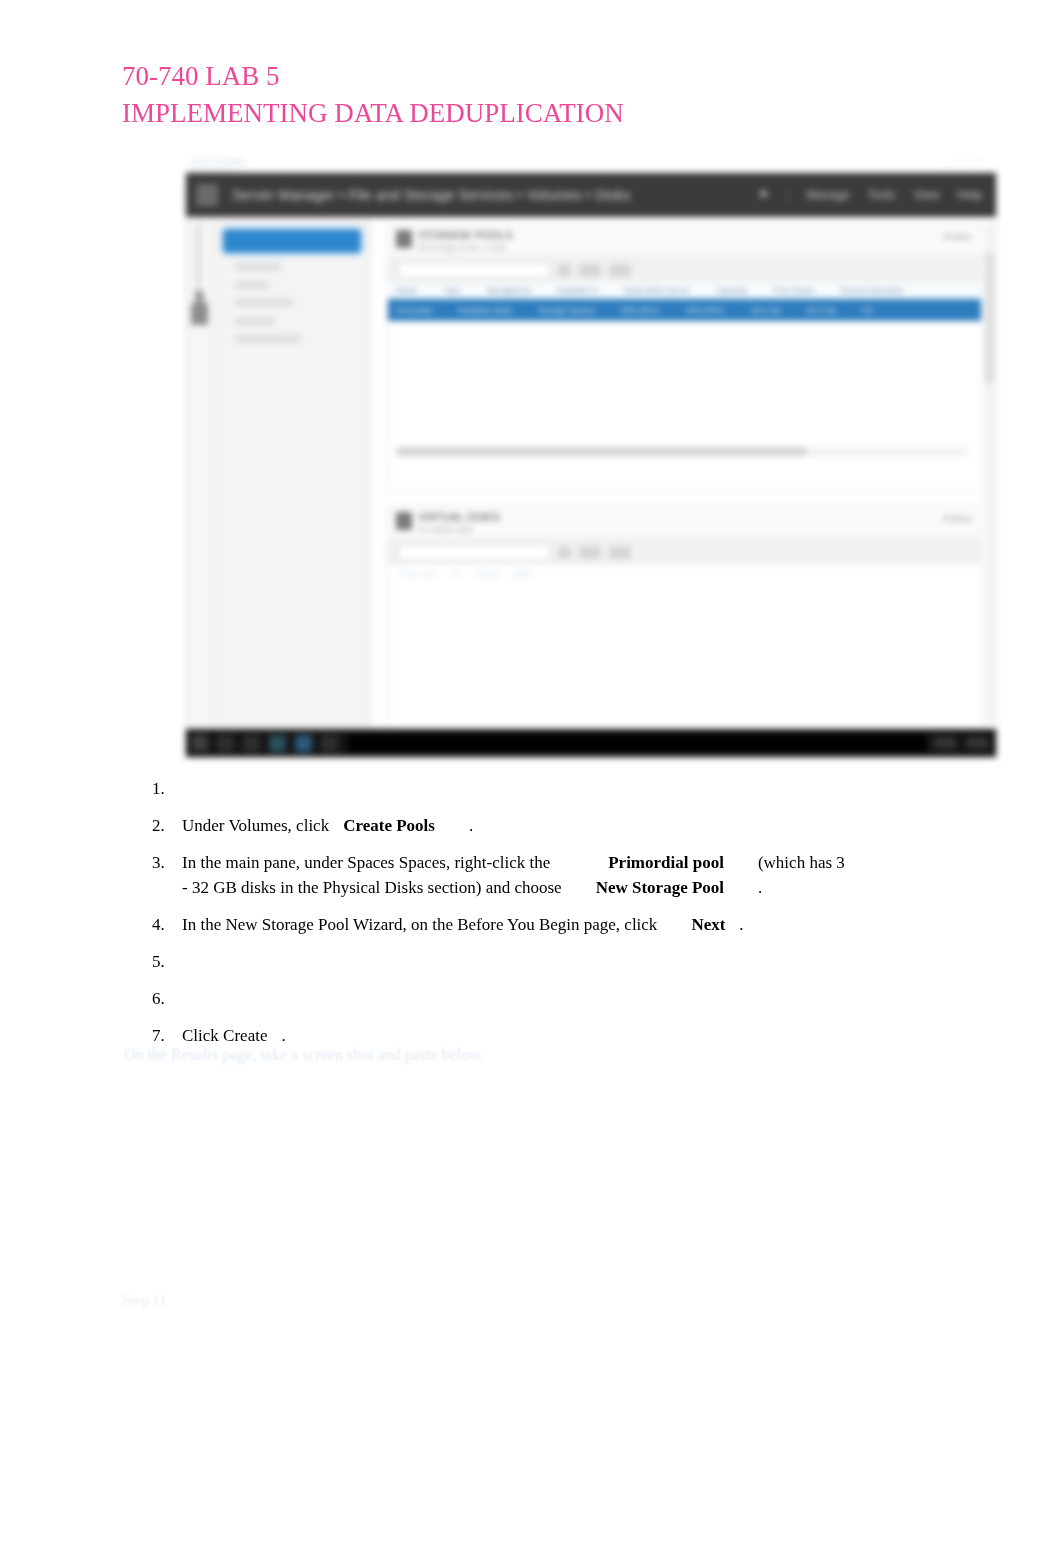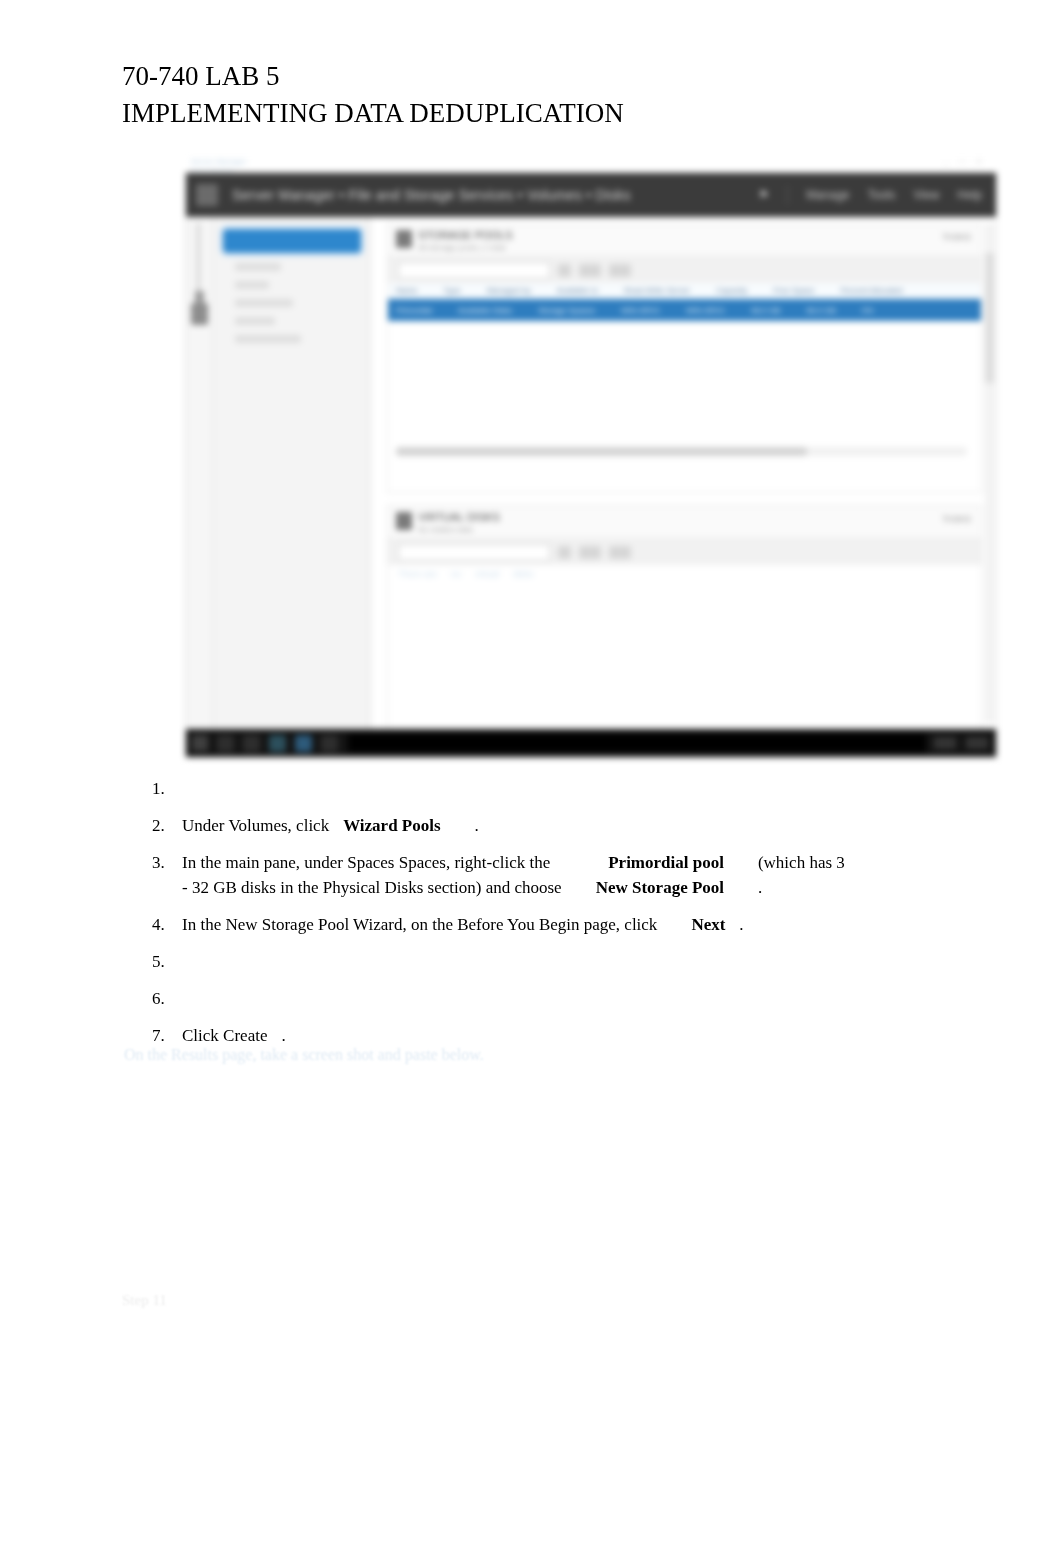--- a/index.html
+++ b/index.html
@@ -30,21 +30,21 @@
   .doc-heading {
     position: absolute;
     left: 122px;
     top: 58px;
     width: 820px;
   }
   .doc-heading .line {
     font-family: "Liberation Serif", serif;
     font-size: 27px;
     line-height: 37px;
-    color: #000000;
+    color: #ec4899;
     letter-spacing: 0px;
     white-space: nowrap;
   }
 
   
   .shot {
     position: absolute;
     left: 185px;
     top: 156px;
     width: 812px;
@@ -591,21 +591,21 @@
 
   <div class="steps">
 
     <div class="step">
       <div class="step-num">1.</div>
     </div>
 
     <div class="step">
       <div class="step-num">2.</div>
       <div class="step-body">
-        <span>Under Volumes, click</span><span class="gap-s"></span><span class="bold-tok">Wizard Pools</span><span class="gap-m"></span><span>.</span>
+        <span>Under Volumes, click</span><span class="gap-s"></span><span class="bold-tok">Create Pools</span><span class="gap-m"></span><span>.</span>
       </div>
     </div>
 
     <div class="step">
       <div class="step-num">3.</div>
       <div class="step-body">
         <span>In the main pane, under Spaces Spaces, right-click the</span><span class="gap-l"></span><span class="bold-tok">Primordial pool</span><span class="gap-m"></span><span>(which has 3</span><br>
         <span>- 32 GB disks in the Physical Disks section) and choose</span><span class="gap-m"></span><span class="bold-tok">New Storage Pool</span><span class="gap-m"></span><span>.</span>
       </div>
     </div>

